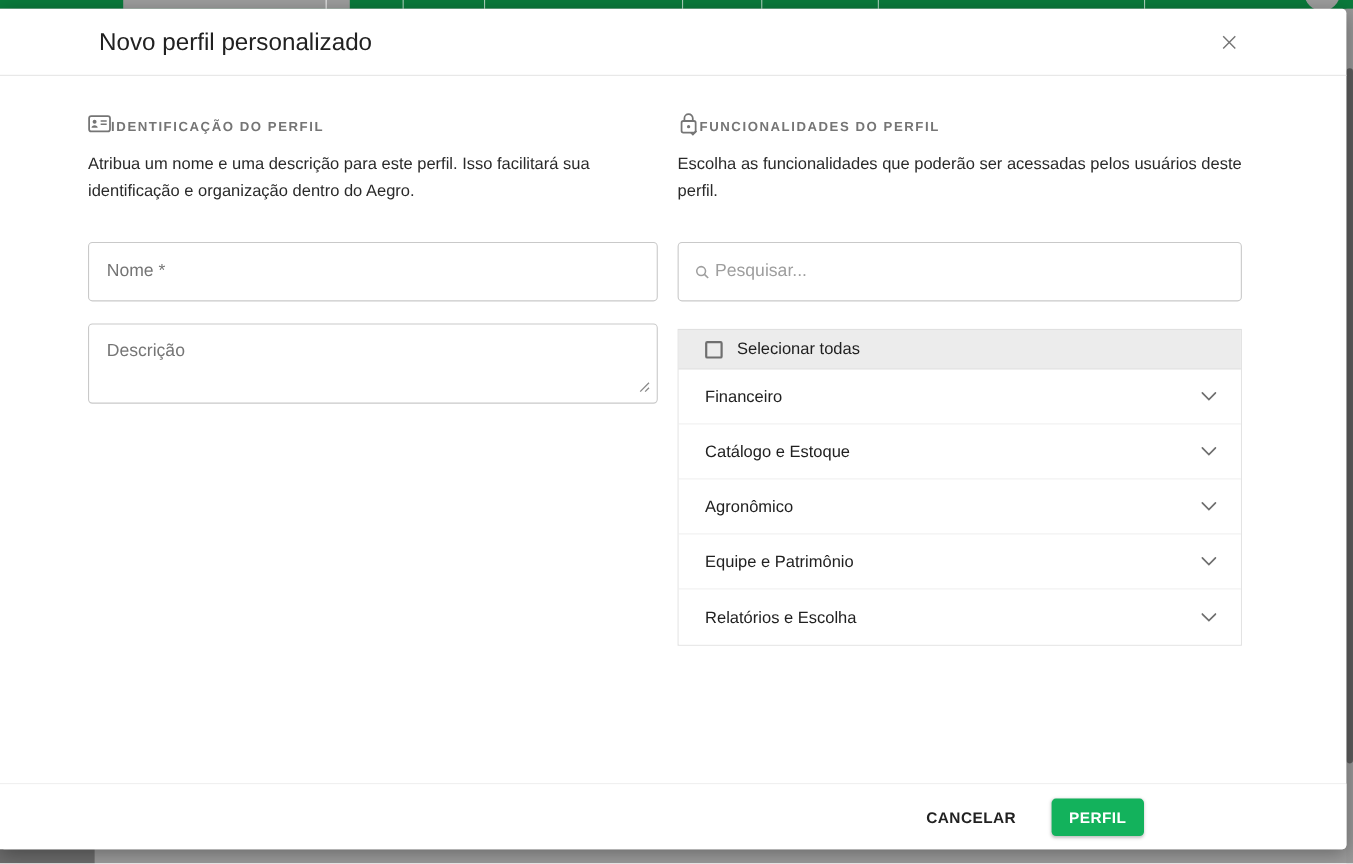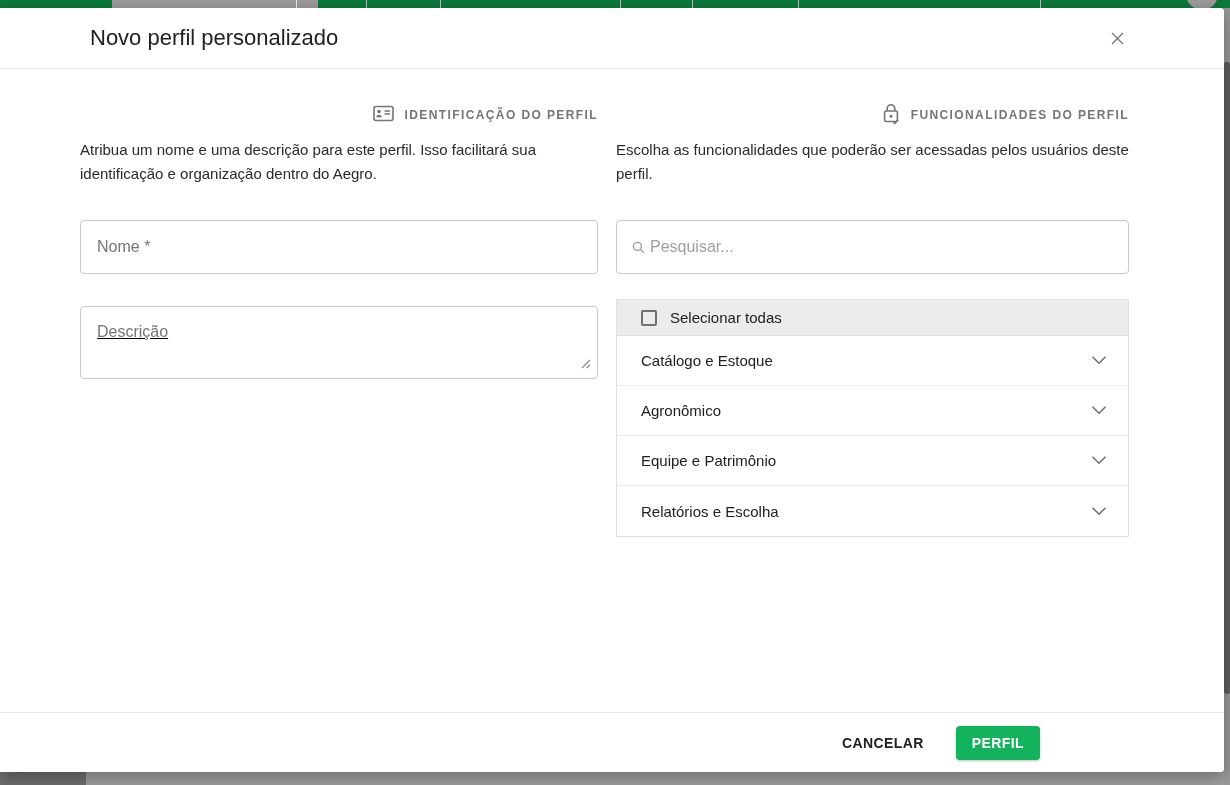--- a/index.html
+++ b/index.html
@@ -32,30 +32,30 @@
          border-radius:0 4px 4px 0;box-shadow:0 4px 18px rgba(0,0,0,.35);z-index:2;}
   .modal-header{height:61px;display:flex;align-items:center;justify-content:space-between;
                 padding:0 97px 0 90px;border-bottom:1px solid var(--divider);}
   .modal-title{font-size:22px;color:var(--text-primary);}
   .close-btn{background:none;border:none;padding:2px;cursor:pointer;line-height:0;color:#757575;}
 
   .modal-body{display:flex;padding:35px 0 0 80px;gap:18px;}
   .col-left{width:518px;}
   .col-right{width:513px;}
 
-  .section-head{display:flex;align-items:center;gap:10px;height:22px;color:var(--text-secondary);justify-content:flex-end;}
+  .section-head{display:flex;align-items:center;gap:0;height:22px;color:var(--text-secondary);}
   .section-title{font-size:12px;font-weight:bold;letter-spacing:1.4px;color:var(--text-secondary);}
   .section-desc{margin:12px 0 0 0;font-size:15px;line-height:24px;color:#2a2a2a;}
 
   .text-field{position:relative;margin-top:34px;border-radius:14px;}
   .outlined{width:100%;height:54px;border:1px solid var(--field-border);border-radius:4px;
             padding:0 16px;font-size:16px;color:var(--text-primary);background:#fff;outline:none;
             font-family:"Liberation Sans", sans-serif;}
   .outlined::placeholder{color:var(--text-secondary);opacity:1;}
-  .textarea-wrap{position:relative;margin-top:32px;text-decoration:underline;}
+  .textarea-wrap{position:relative;margin-top:20px;}
   textarea.outlined{height:73px;padding:16px;resize:none;display:block;}
   .grip{position:absolute;right:7px;bottom:10px;line-height:0;}
 
   .search-field{position:relative;margin-top:34px;}
   .search-field .outlined{padding-left:33px;}
   .search-field .outlined::placeholder{color:#9e9e9e;}
   .search-icon{position:absolute;left:16px;top:21px;line-height:0;}
 
   .panel{margin-top:25px;border:1px solid #e0e0e0;background:#fff;}
   .panel-header{height:36px;background:var(--panel-header-bg);display:flex;align-items:center;
@@ -168,20 +168,28 @@
         </div>
 
         <div class="panel">
           <div class="panel-header">
             <input class="checkbox" type="checkbox" style="">
             <span class="panel-header-label">Selecionar todas</span>
           </div>
 
           <div>
 
+              <div class="cat-row">
+                <span class="cat-label">Financeiro</span>
+                <span class="chev">
+                  <svg width="14" height="9" viewBox="0 0 14 9">
+                    <path d="M1 1.2l6 6 6-6" fill="none" stroke="#6f6f6f" stroke-width="1.6" stroke-linecap="round"></path>
+                  </svg>
+                </span>
+              </div>
 
               <div class="cat-row">
                 <span class="cat-label">Catálogo e Estoque</span>
                 <span class="chev">
                   <svg width="14" height="9" viewBox="0 0 14 9">
                     <path d="M1 1.2l6 6 6-6" fill="none" stroke="#6f6f6f" stroke-width="1.6" stroke-linecap="round"></path>
                   </svg>
                 </span>
               </div>
 

